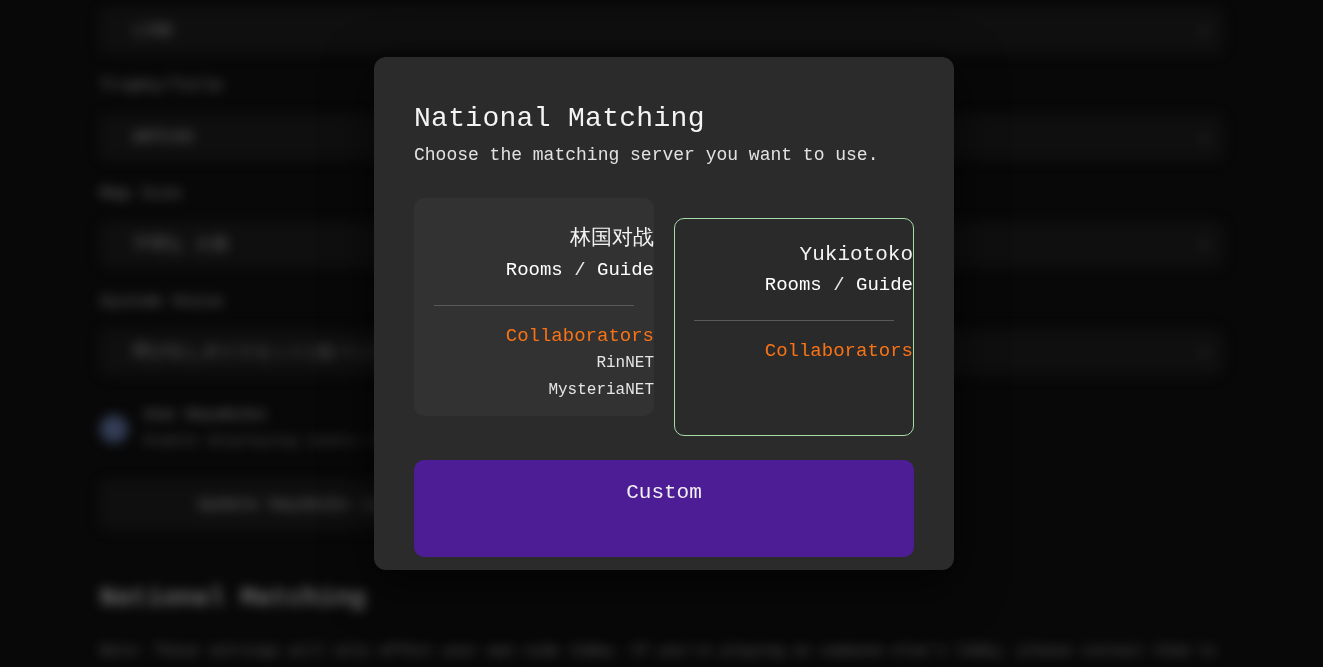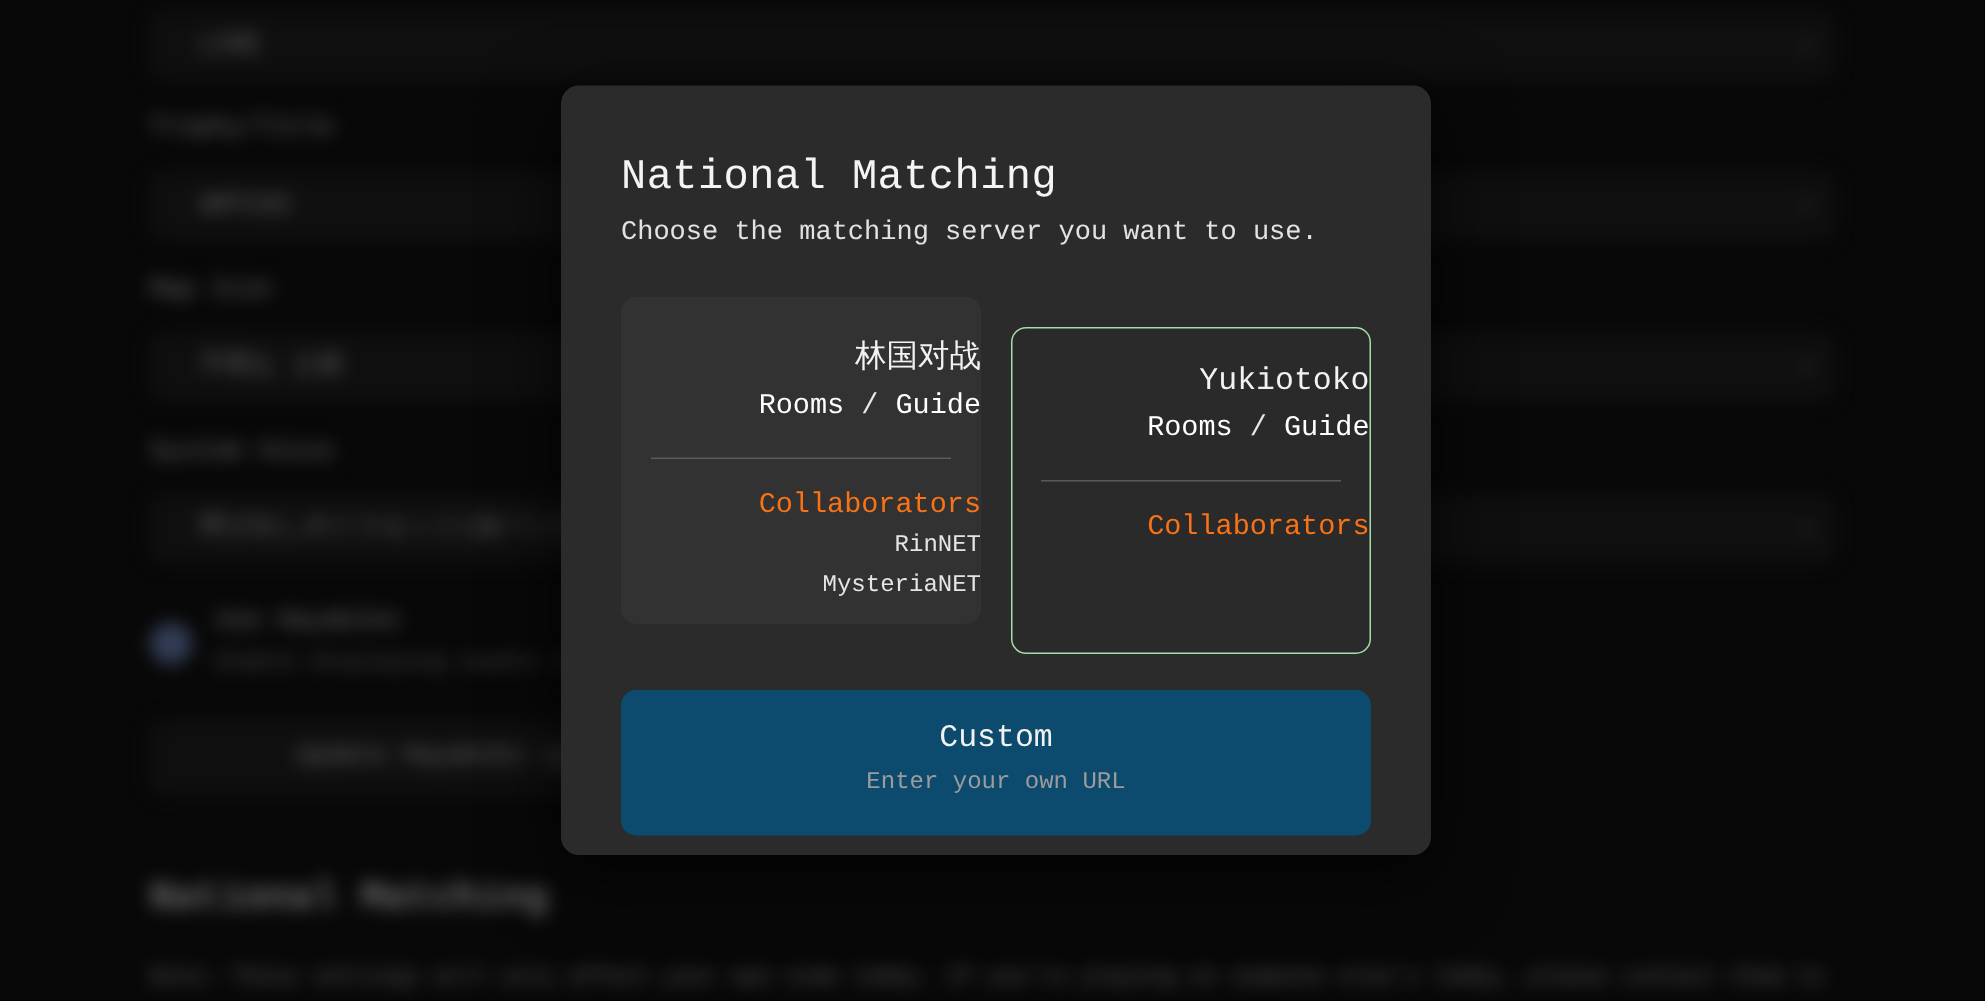--- a/index.html
+++ b/index.html
@@ -35,21 +35,21 @@
   .cards-row{margin-top:33px;display:grid;grid-template-columns:1fr 1fr;gap:20px;}
   .server-card{height:218px;background:#323232;border-radius:10px;text-align:right;
          padding-top:25px;cursor:pointer;}
   .server-card.selected{background:#2a2a2a;border:1.5px solid #a7dca7;padding-top:23.5px;margin-top:20px;}
   .card-name{font-size:21px;color:#f2f2f2;}
   .card-links{margin-top:8px;font-size:19px;color:#e8e8e8;}
   .card-links a{color:#ffffff;text-decoration:none;cursor:pointer;}
   .card-divider{margin:24px auto 0;width:200px;height:0;border-top:1px solid #5a5a5a;}
   .collab-label{margin-top:19px;font-size:19px;color:#f97316;}
   .collab-name{margin-top:6px;font-size:16px;color:#e5e5e5;line-height:21px;}
-  .custom-card{margin-top:24px;height:97px;background:#0c4a6e;border-radius:10px;
+  .custom-card{margin-top:24px;height:97px;background:#4c1d95;border-radius:10px;
          text-align:center;padding-top:21px;cursor:pointer;}
   .custom-title{font-size:21px;color:#f2f2f2;}
   .custom-subtitle{margin-top:8px;font-size:16px;color:#9c9c9c;}
 </style>
 </head>
 <body>
 
 <div class="stage">
 
   <div class="bg-form">
@@ -107,17 +107,16 @@
       <div class="server-card selected">
         <div class="card-name">Yukiotoko</div>
         <div class="card-links"><a>Rooms</a><span> / </span><a>Guide</a></div>
         <div class="card-divider"></div>
         <div class="collab-label">Collaborators</div>
       </div>
     </div>
 
     <div class="custom-card">
       <div class="custom-title">Custom</div>
-      <div class="custom-subtitle">Enter your own URL</div>
     </div>
   </div>
 
 </div>
 
 </body></html>

